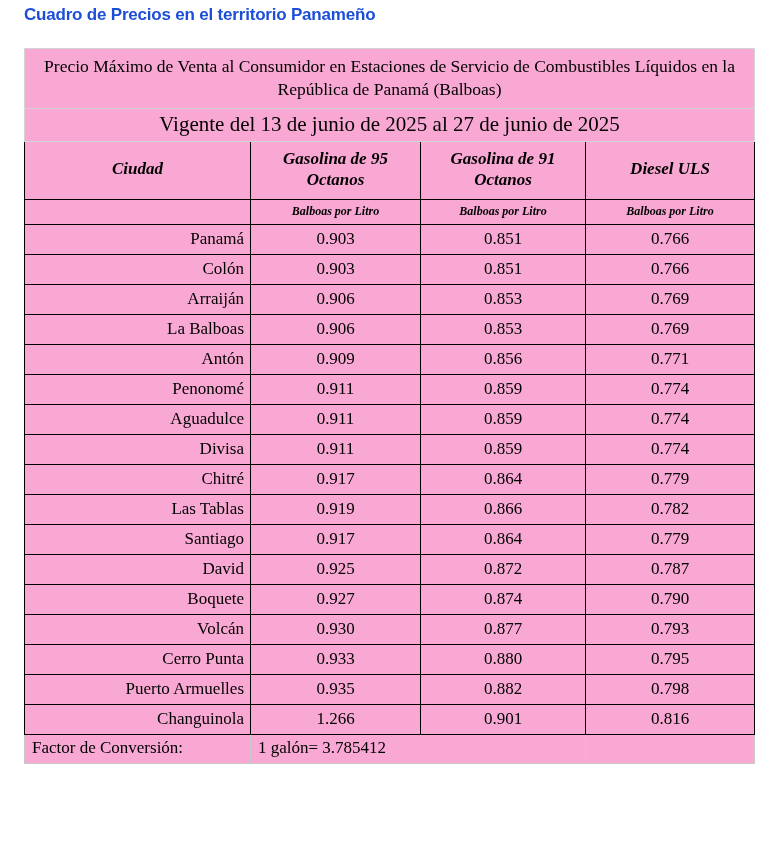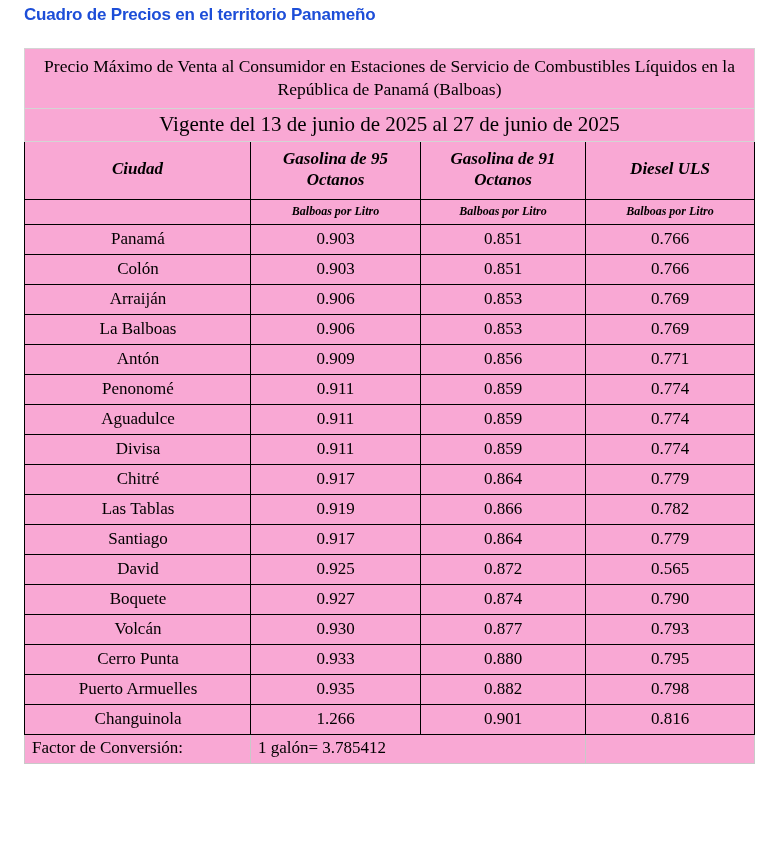--- a/index.html
+++ b/index.html
@@ -96,21 +96,21 @@
     padding: 3px 4px 3px 4px;
     height: 25px;
     box-sizing: border-box;
     white-space: nowrap;
   }
   .unit-cell.blank { border-right-width: 1.6px; }
 
   
   .city-cell {
     border: 1.4px solid #000000;
-    text-align: center;
+    text-align: right;
     padding: 2px 6px 3px 7px;
     height: 30px;
     box-sizing: border-box;
     font-size: 17px;
     white-space: nowrap;
   }
   .val-cell {
     border: 1.4px solid #000000;
     text-align: center;
     padding: 2px 6px 3px 6px;
@@ -247,21 +247,21 @@
         <tr>
           <td class="city-cell">Santiago</td>
           <td class="val-cell">0.917</td>
           <td class="val-cell">0.864</td>
           <td class="val-cell">0.779</td>
         </tr>
         <tr>
           <td class="city-cell">David</td>
           <td class="val-cell">0.925</td>
           <td class="val-cell">0.872</td>
-          <td class="val-cell">0.565</td>
+          <td class="val-cell">0.787</td>
         </tr>
         <tr>
           <td class="city-cell">Boquete</td>
           <td class="val-cell">0.927</td>
           <td class="val-cell">0.874</td>
           <td class="val-cell">0.790</td>
         </tr>
         <tr>
           <td class="city-cell">Volcán</td>
           <td class="val-cell">0.930</td>

